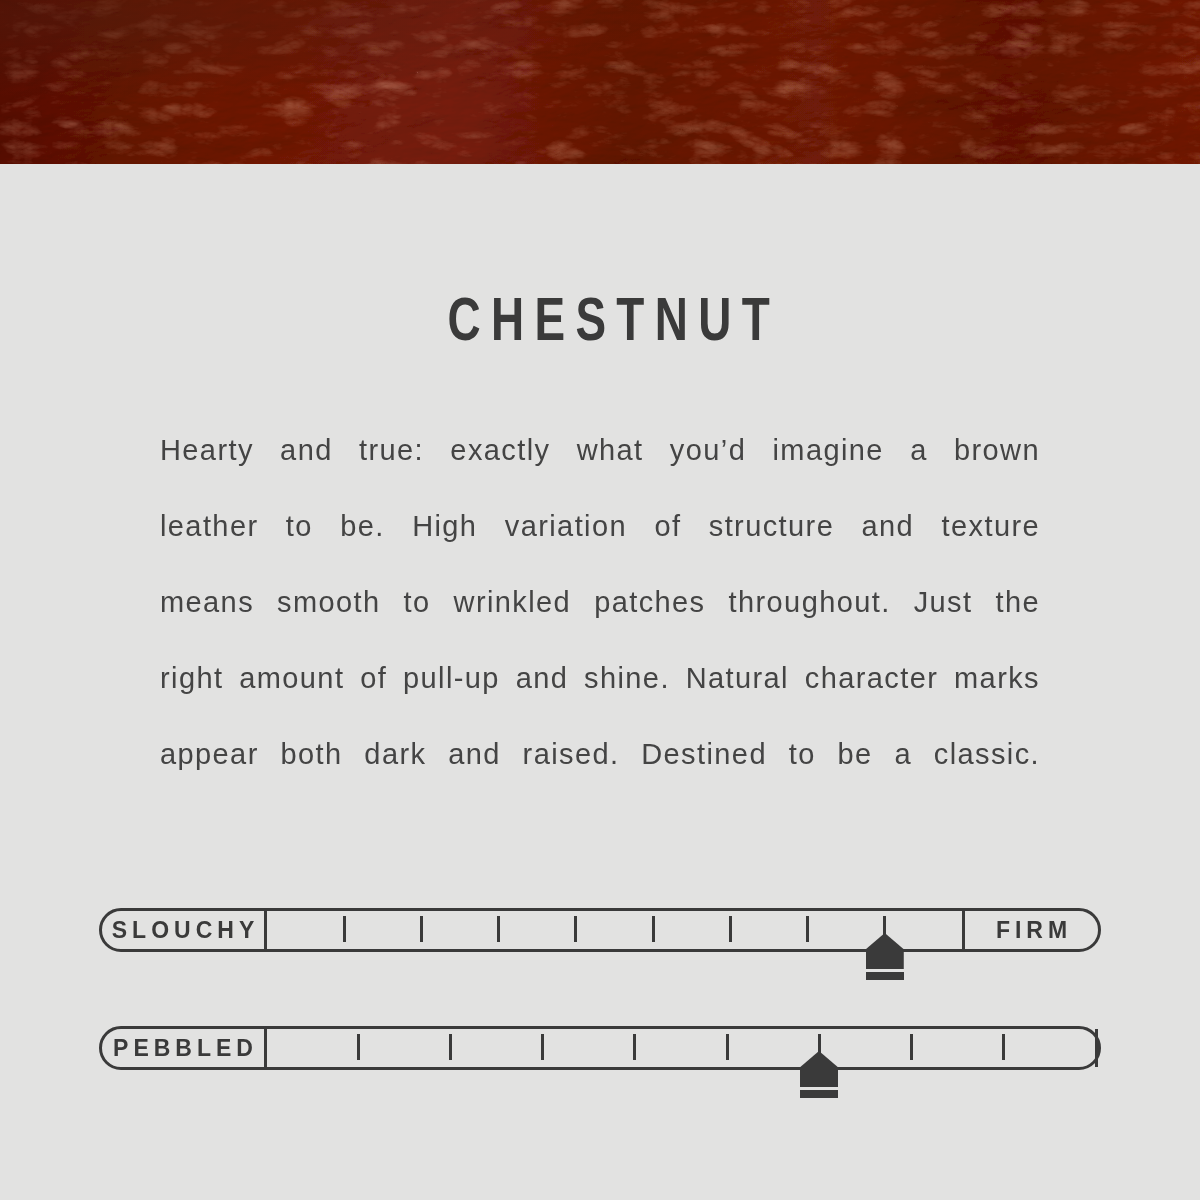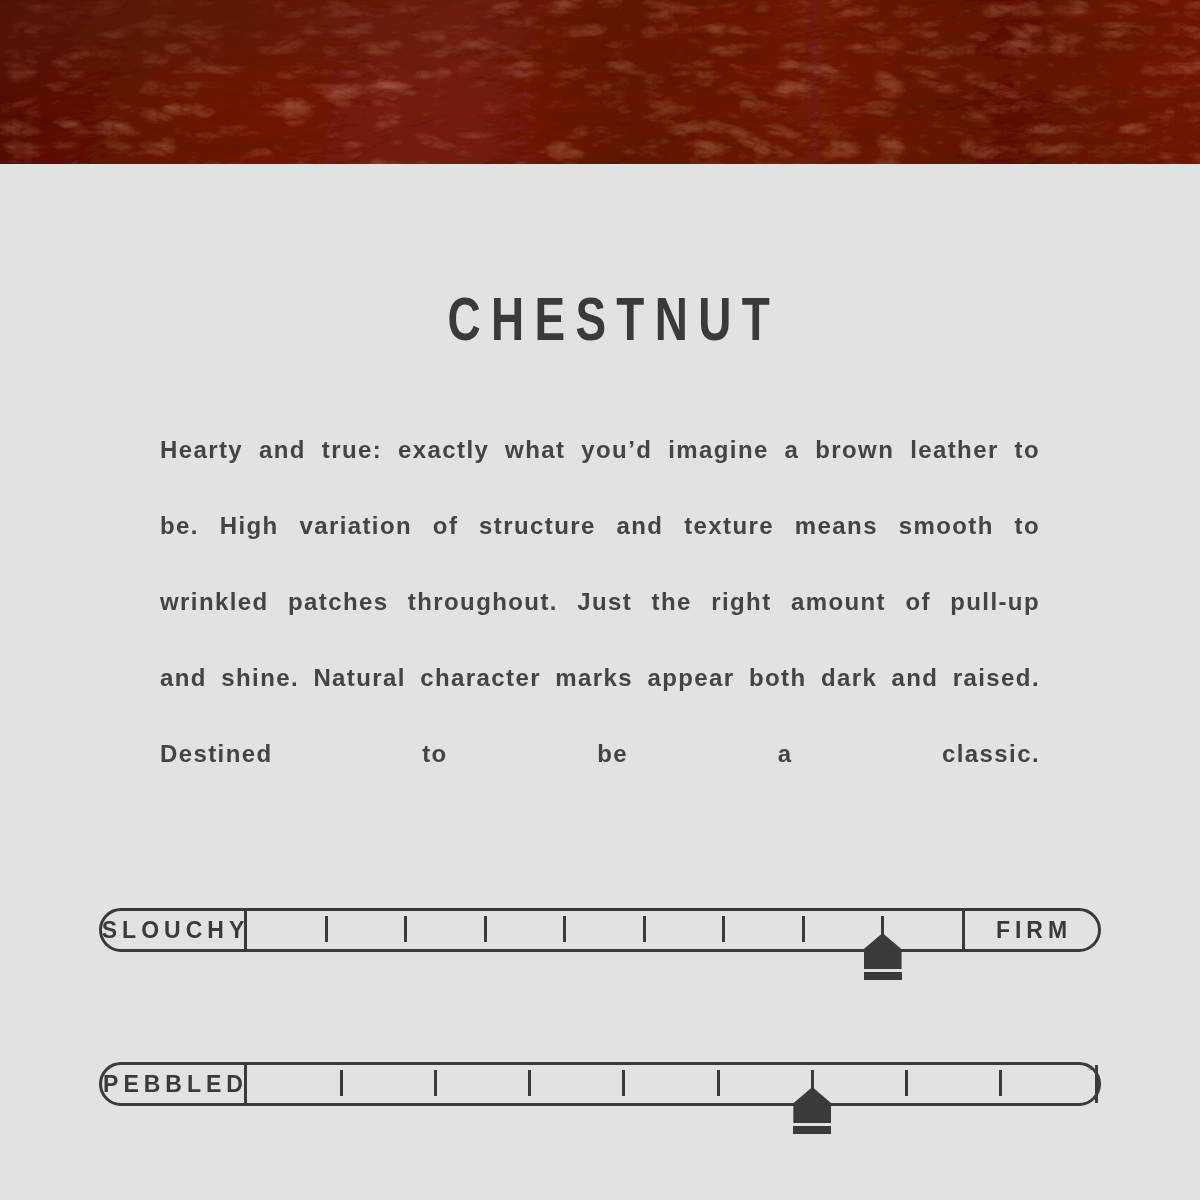--- a/index.html
+++ b/index.html
@@ -36,55 +36,55 @@
     padding-left:28px;
   }
   .swatch-title .squeeze{
     display:inline-block;
     transform:scaleX(0.74);
     transform-origin:50% 50%;
   }
   .swatch-description{
     position:absolute;
     top:412px;left:160px;width:880px;
-    font-size:24px;
-    font-weight:700;
+    font-size:29px;
+    font-weight:400;
     color:var(--text);
     line-height:76px;
     letter-spacing:1.4px;
     word-spacing:5px;
     text-align:justify;
     text-align-last:justify;
   }
   .scales{position:absolute;top:0;left:0;width:1200px;height:1200px;}
   .scale-row{
     position:absolute;
     left:99px;
     width:1002px;
     height:44px;
   }
   .scales > .scale-row:nth-child(1){top:908px;}
-  .scales > .scale-row:nth-child(2){top:1062px;text-align:center;}
+  .scales > .scale-row:nth-child(2){top:1026px;text-align:center;}
   .scale-pill{
     width:100%;height:100%;
     border:3px solid var(--ink);
     border-radius:22px;
     display:flex;
     align-items:stretch;
   }
   .scale-label{
     display:flex;align-items:center;justify-content:center;
     font-weight:700;
     font-size:23px;
     letter-spacing:5px;
     color:var(--ink);
     padding-left:5px; 
     white-space:nowrap;
   }
-  .scale-label.left{width:142px;}
+  .scale-label.left{width:162px;}
   .scale-label.right{width:133px;}
   .scale-track{
     flex:1;
     position:relative;
     border-left:3px solid var(--ink);
     border-right:3px solid var(--ink);
   }
   .tick{
     position:absolute;
     top:5px;

